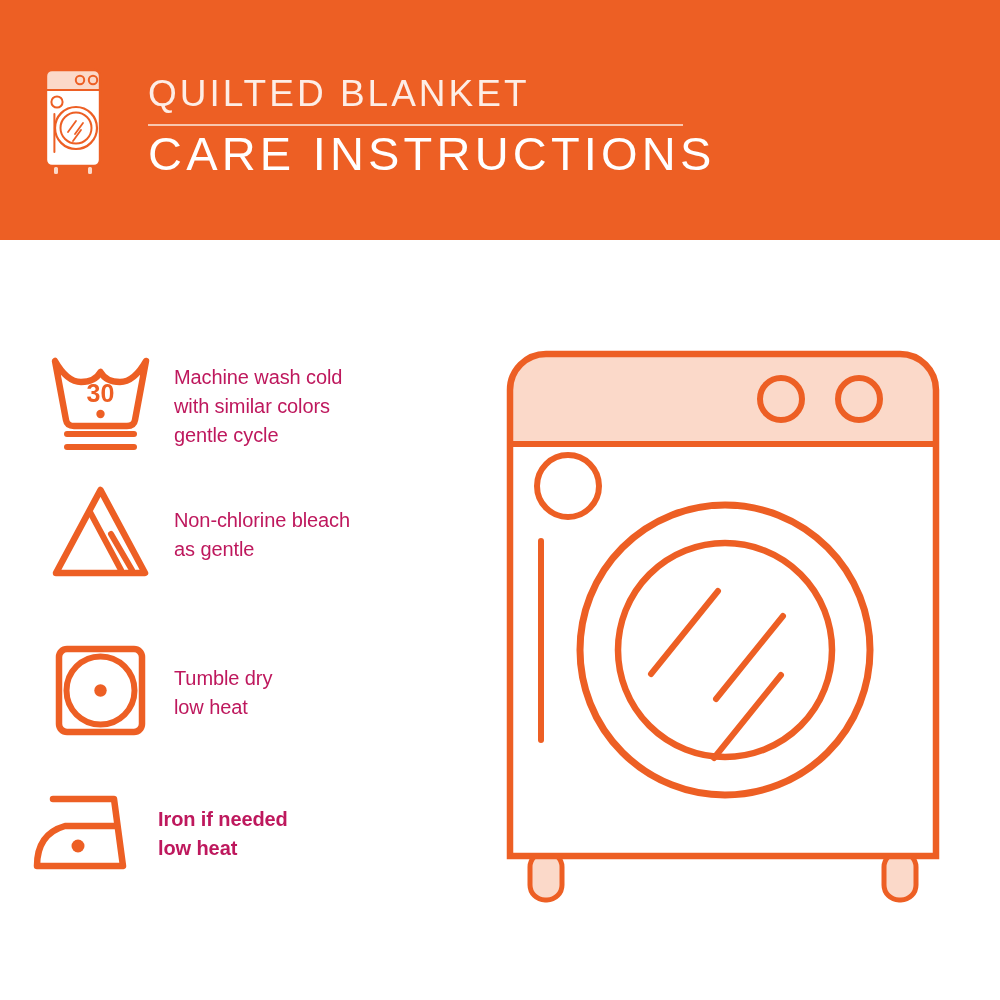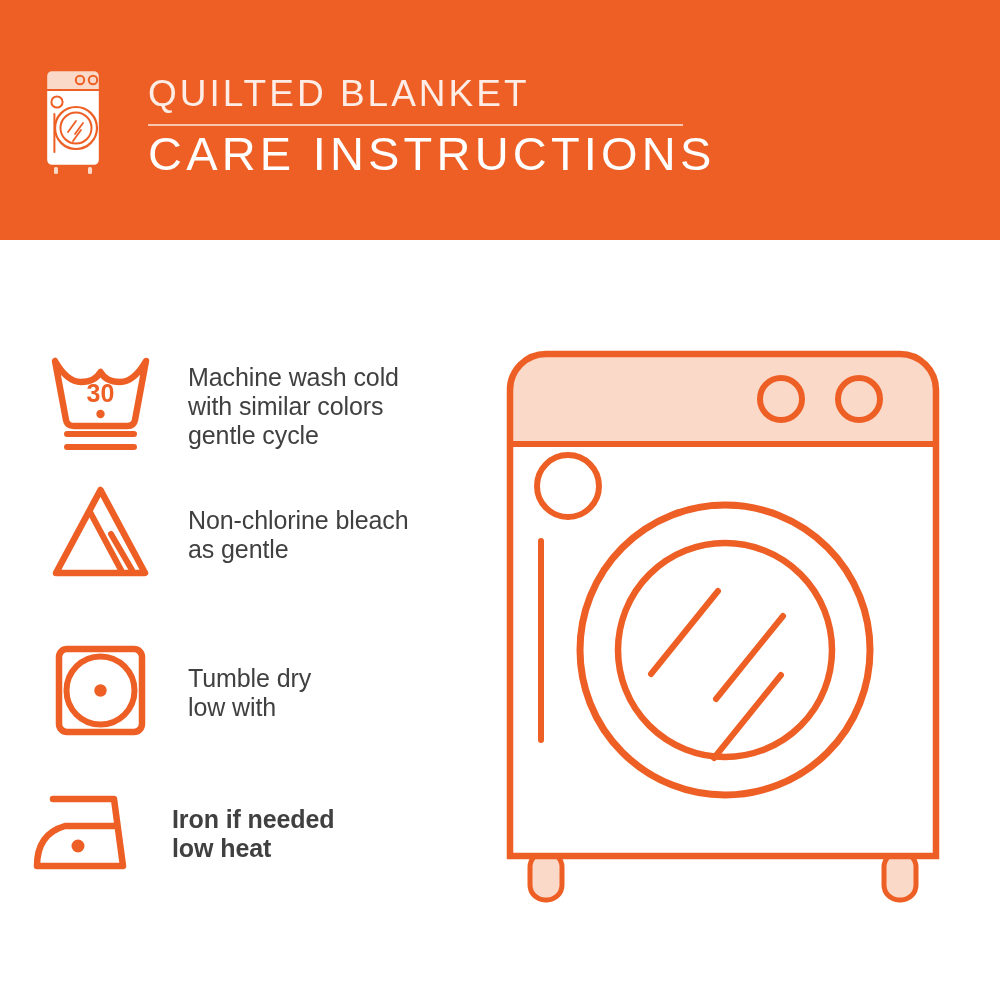--- a/index.html
+++ b/index.html
@@ -69,23 +69,23 @@
     align-items: center;
   }
   .care-symbol {
     width: 110px;
     flex: 0 0 110px;
     display: flex;
     justify-content: flex-start;
     align-items: flex-start;
   }
   .care-text {
-    margin-left: 30px;
-    color: #404040;
-    font-size: 25px;
+    margin-left: 16px;
+    color: #be185d;
+    font-size: 20px;
     line-height: 29px;
     letter-spacing: -0.1px;
     white-space: pre-line;
     padding-top: 6px;
   }
   #row-wash   { left: 48px; top: 352px; }
   #row-bleach { left: 48px; top: 482px; }
   #row-dry    { left: 48px; top: 640px; }
   #row-iron   { left: 32px; top: 786px; font-weight: bold; }
 
@@ -160,21 +160,21 @@
 
   <div class="care-row" id="row-dry">
     <div class="care-symbol">
       <svg width="105" height="100" viewBox="0 0 105 100">
         <rect x="11" y="9" width="83" height="83" rx="8" fill="none" stroke="#ED5F24" stroke-width="6.5"></rect>
         <circle cx="52.5" cy="50.5" r="34" fill="none" stroke="#ED5F24" stroke-width="6"></circle>
         <circle cx="52.5" cy="50.5" r="6.2" fill="#ED5F24"></circle>
       </svg>
     </div>
     <div class="care-text">Tumble dry
-low with</div>
+low heat</div>
   </div>
 
   <div class="care-row" id="row-iron">
     <div class="care-symbol">
       <svg width="110" height="90" viewBox="0 0 110 90">
         <path d="M21 13 L82 13 L91 80 L5 80 Q5 48 33 40 L82 40" fill="none" stroke="#ED5F24" stroke-width="6.5" stroke-linejoin="round" stroke-linecap="round"></path>
         <circle cx="46" cy="60" r="6.5" fill="#ED5F24"></circle>
       </svg>
     </div>
     <div class="care-text">Iron if needed

